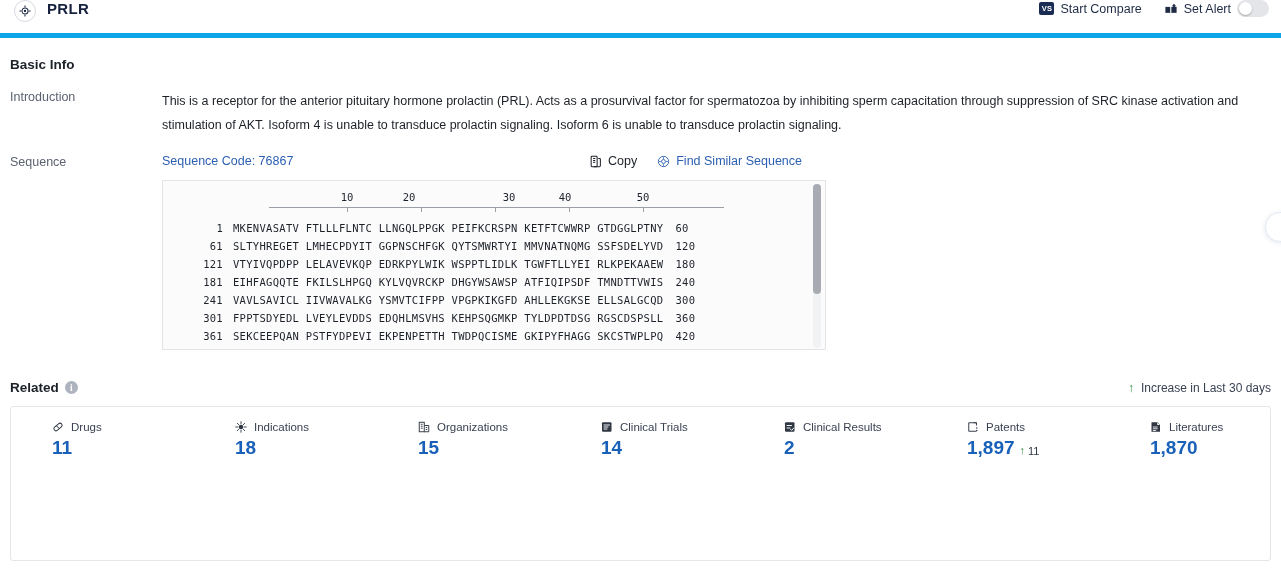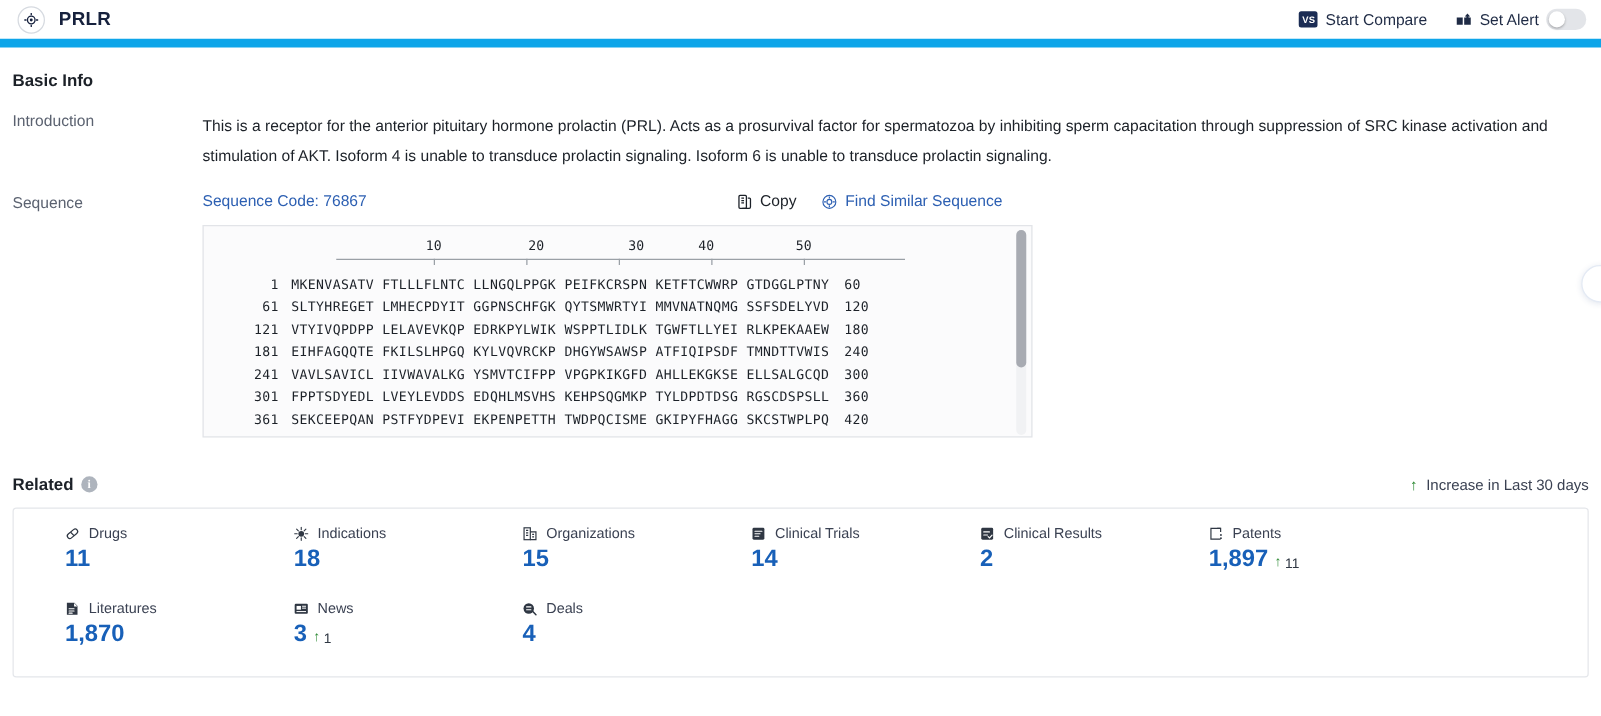--- a/index.html
+++ b/index.html
@@ -9,23 +9,23 @@
     background: #ffffff;
     font-family: "Liberation Sans", sans-serif;
     color: #1c2128;
     overflow: hidden;
   }
 
   
   .topbar {
     height: 38px;
     display: flex;
-    align-items: center;
+    align-items: flex-start;
     padding: 0 8px 0 14px;
-    border-bottom: 7px solid #0ea5e9;
+    border-bottom: 5px solid #0ea5e9;
     background: #fff;
     position: relative;
   }
   .brand-ring {
     width: 22px; height: 22px;
     border-radius: 50%;
     border: 1px solid #d6dae0;
     display: flex; align-items: center; justify-content: center;
     flex: 0 0 auto;
   }
@@ -225,22 +225,23 @@
   .arrow-up { color: #2e8b35; font-size: 12px; line-height: 1; }
 
   .cards {
     margin-top: 11px;
     border: 1px solid #e4e6ea;
     border-radius: 3px;
     background: #fff;
     padding: 14px 0 0 16px;
     display: flex;
     flex-wrap: wrap;
-    height: 136px;
+    height: 155px;
     overflow: hidden;
+    flex-direction: column;
   }
   .card {
     width: 183px;
     flex: 0 0 183px;
     padding: 0 0 0 25px;
     height: 58px;
     cursor: pointer;
   }
   .card-head {
     display: flex; align-items: center; gap: 7px;
@@ -348,21 +349,21 @@
         </span>
       </div>
 
       <div class="seq-panel">
         <div class="seq-scroll">
 
           <div class="seq-ruler">
             <div class="tick-line"></div>
             <div class="tick-num" style="left:78px">10</div>
             <div class="tick" style="left:78px"></div>
-            <div class="tick-num" style="left:160px">20</div>
+            <div class="tick-num" style="left:140px">20</div>
             <div class="tick" style="left:152px"></div>
             <div class="tick-num" style="left:240px">30</div>
             <div class="tick" style="left:226px"></div>
             <div class="tick-num" style="left:296px">40</div>
             <div class="tick" style="left:300px"></div>
             <div class="tick-num" style="left:374px">50</div>
             <div class="tick" style="left:374px"></div>
           </div>
 
           <div>

